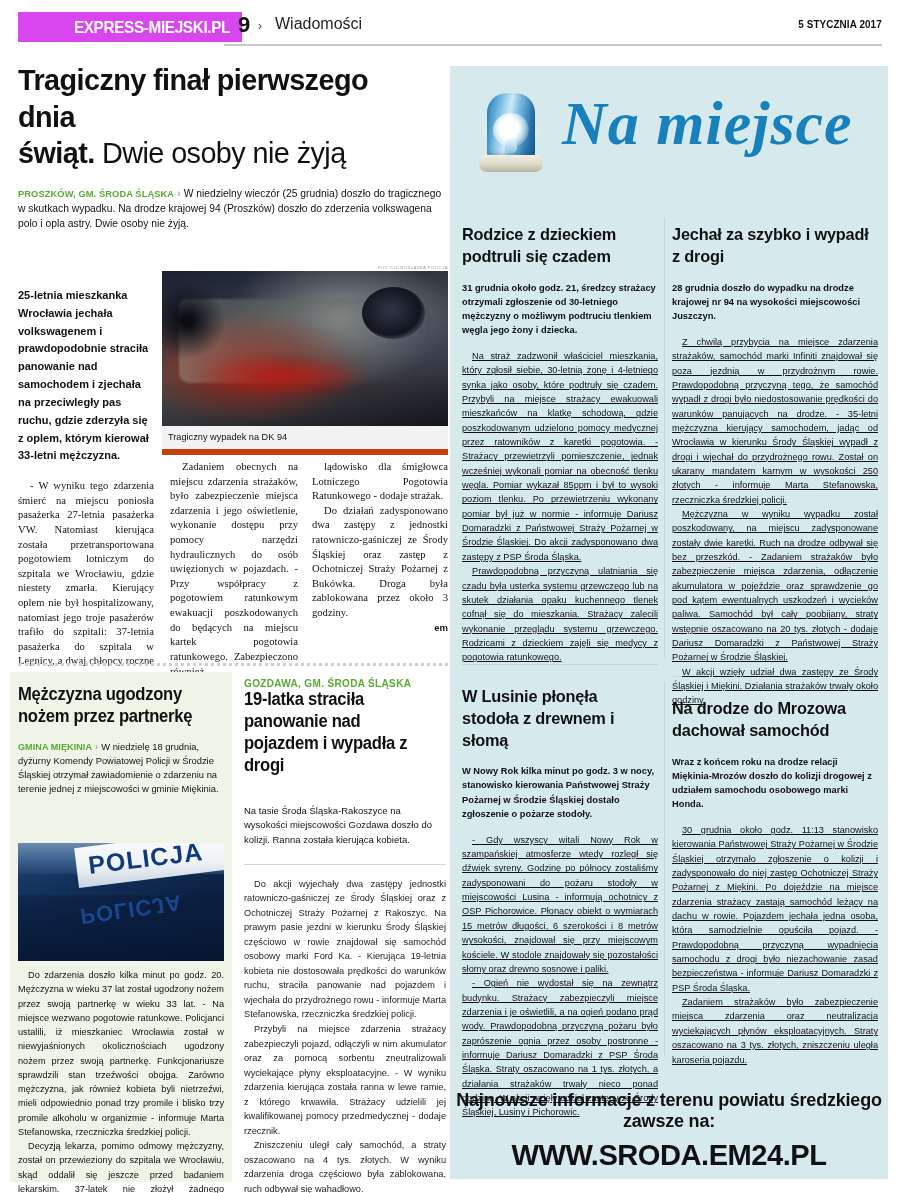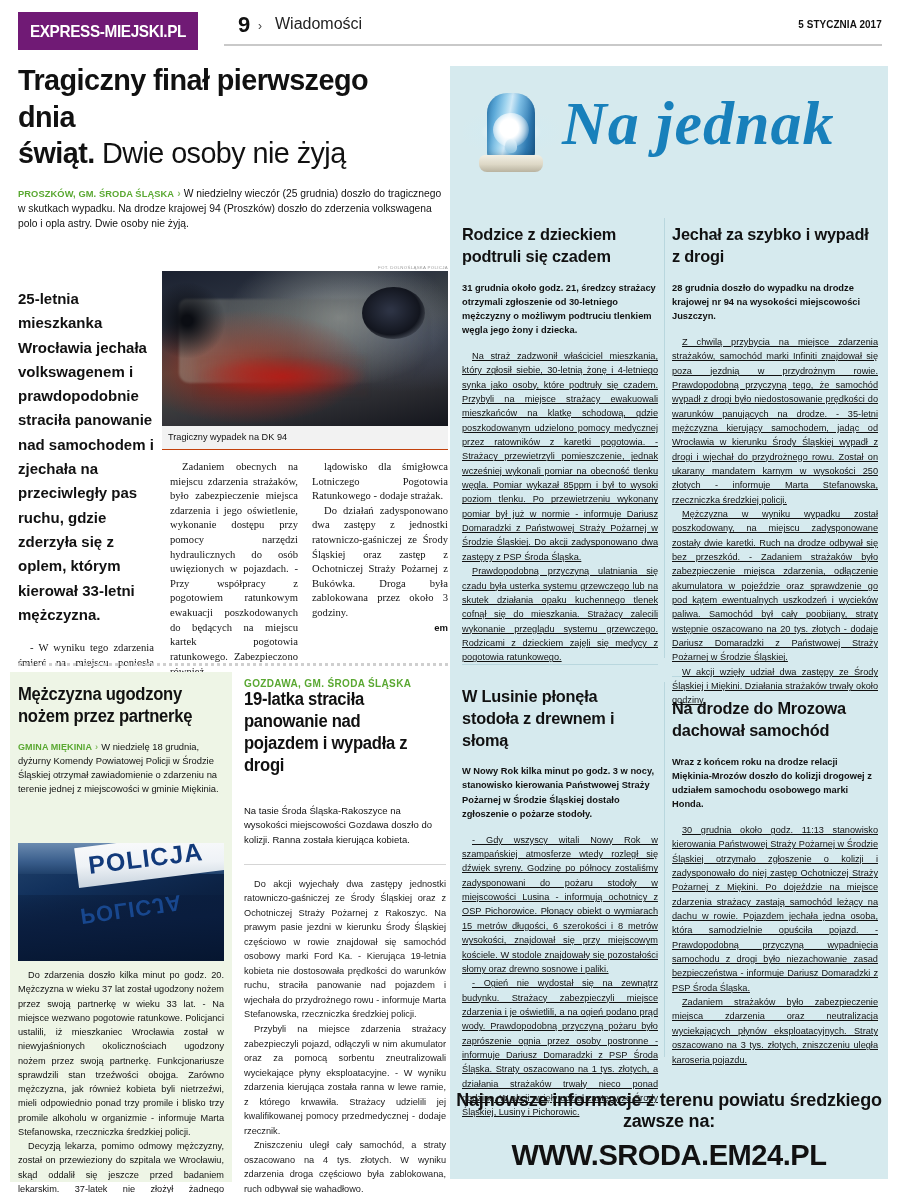--- a/index.html
+++ b/index.html
@@ -24,25 +24,26 @@
 
   
   .masthead {
     position: absolute;
     left: 0; top: 0;
     width: 900px; height: 52px;
   }
   .brand-box {
     position: absolute;
     left: 18px; top: 12px;
-    width: 180px; height: 38px;
-    background: #701a75;
+    width: 180px; height: 30px;
+    background: #d946ef;
     display: flex;
     align-items: center;
     justify-content: center;
+    padding-left: 44px;
   }
   .brand-text {
     color: #fff;
     font-family: "Liberation Sans Narrow", "Liberation Sans", sans-serif;
     font-weight: bold;
     font-size: 16.5px;
     letter-spacing: -0.4px;
     transform: scaleX(0.93);
     white-space: nowrap;
   }
@@ -173,31 +174,31 @@
     background: radial-gradient(ellipse at 45% 45%, #2d3344 5%, #12151e 60%, rgba(18,21,30,0) 80%);
     border-radius: 50%;
   }
   .photo-caption {
     width: 286px;
     box-sizing: border-box;
     background: #f2f2f2;
     padding: 6px 6px 7px 6px;
     font-size: 9.2px;
     color: #111;
-    border-bottom: 1px solid #c2410c;
+    border-bottom: 6px solid #c2410c;
   }
 
   
   .col-narrow {
     position: absolute;
     left: 18px; top: 287px;
     width: 136px;
   }
   .intro-bold {
-    font-size: 15px;
+    font-size: 11px;
     line-height: 1.62;
     font-weight: bold;
     color: #111;
   }
   .serif-body {
     font-family: "Liberation Serif", serif;
     font-size: 10.6px;
     line-height: 1.38;
     text-align: justify;
     color: #111;
@@ -591,21 +592,21 @@
   <div class="blue-panel"></div>
 
   <div class="sygnale-header">
     <div class="siren">
       <div class="siren-glow"></div>
       <div class="siren-dome"></div>
       <div class="siren-core"></div>
       <div class="siren-knob"></div>
       <div class="siren-base"></div>
     </div>
-    <div class="sygnale-title">Na jednak</div>
+    <div class="sygnale-title">Na miejsce</div>
   </div>
 
   <div class="rp-divider"></div>
   <div class="rp-divider2"></div>
   <div class="rp-hrule"></div>
   <div class="rp-hrule2"></div>
 
   <div class="rp-col-l" style="top:224px;">
     <h2 class="rp-headline">Rodzice z dzieckiem podtruli się czadem</h2>
     <div class="rp-lead">31 grudnia około godz. 21, średzcy strażacy otrzymali zgłoszenie od 30-letniego mężczyzny o możliwym podtruciu tlenkiem węgla jego żony i dziecka.</div>

